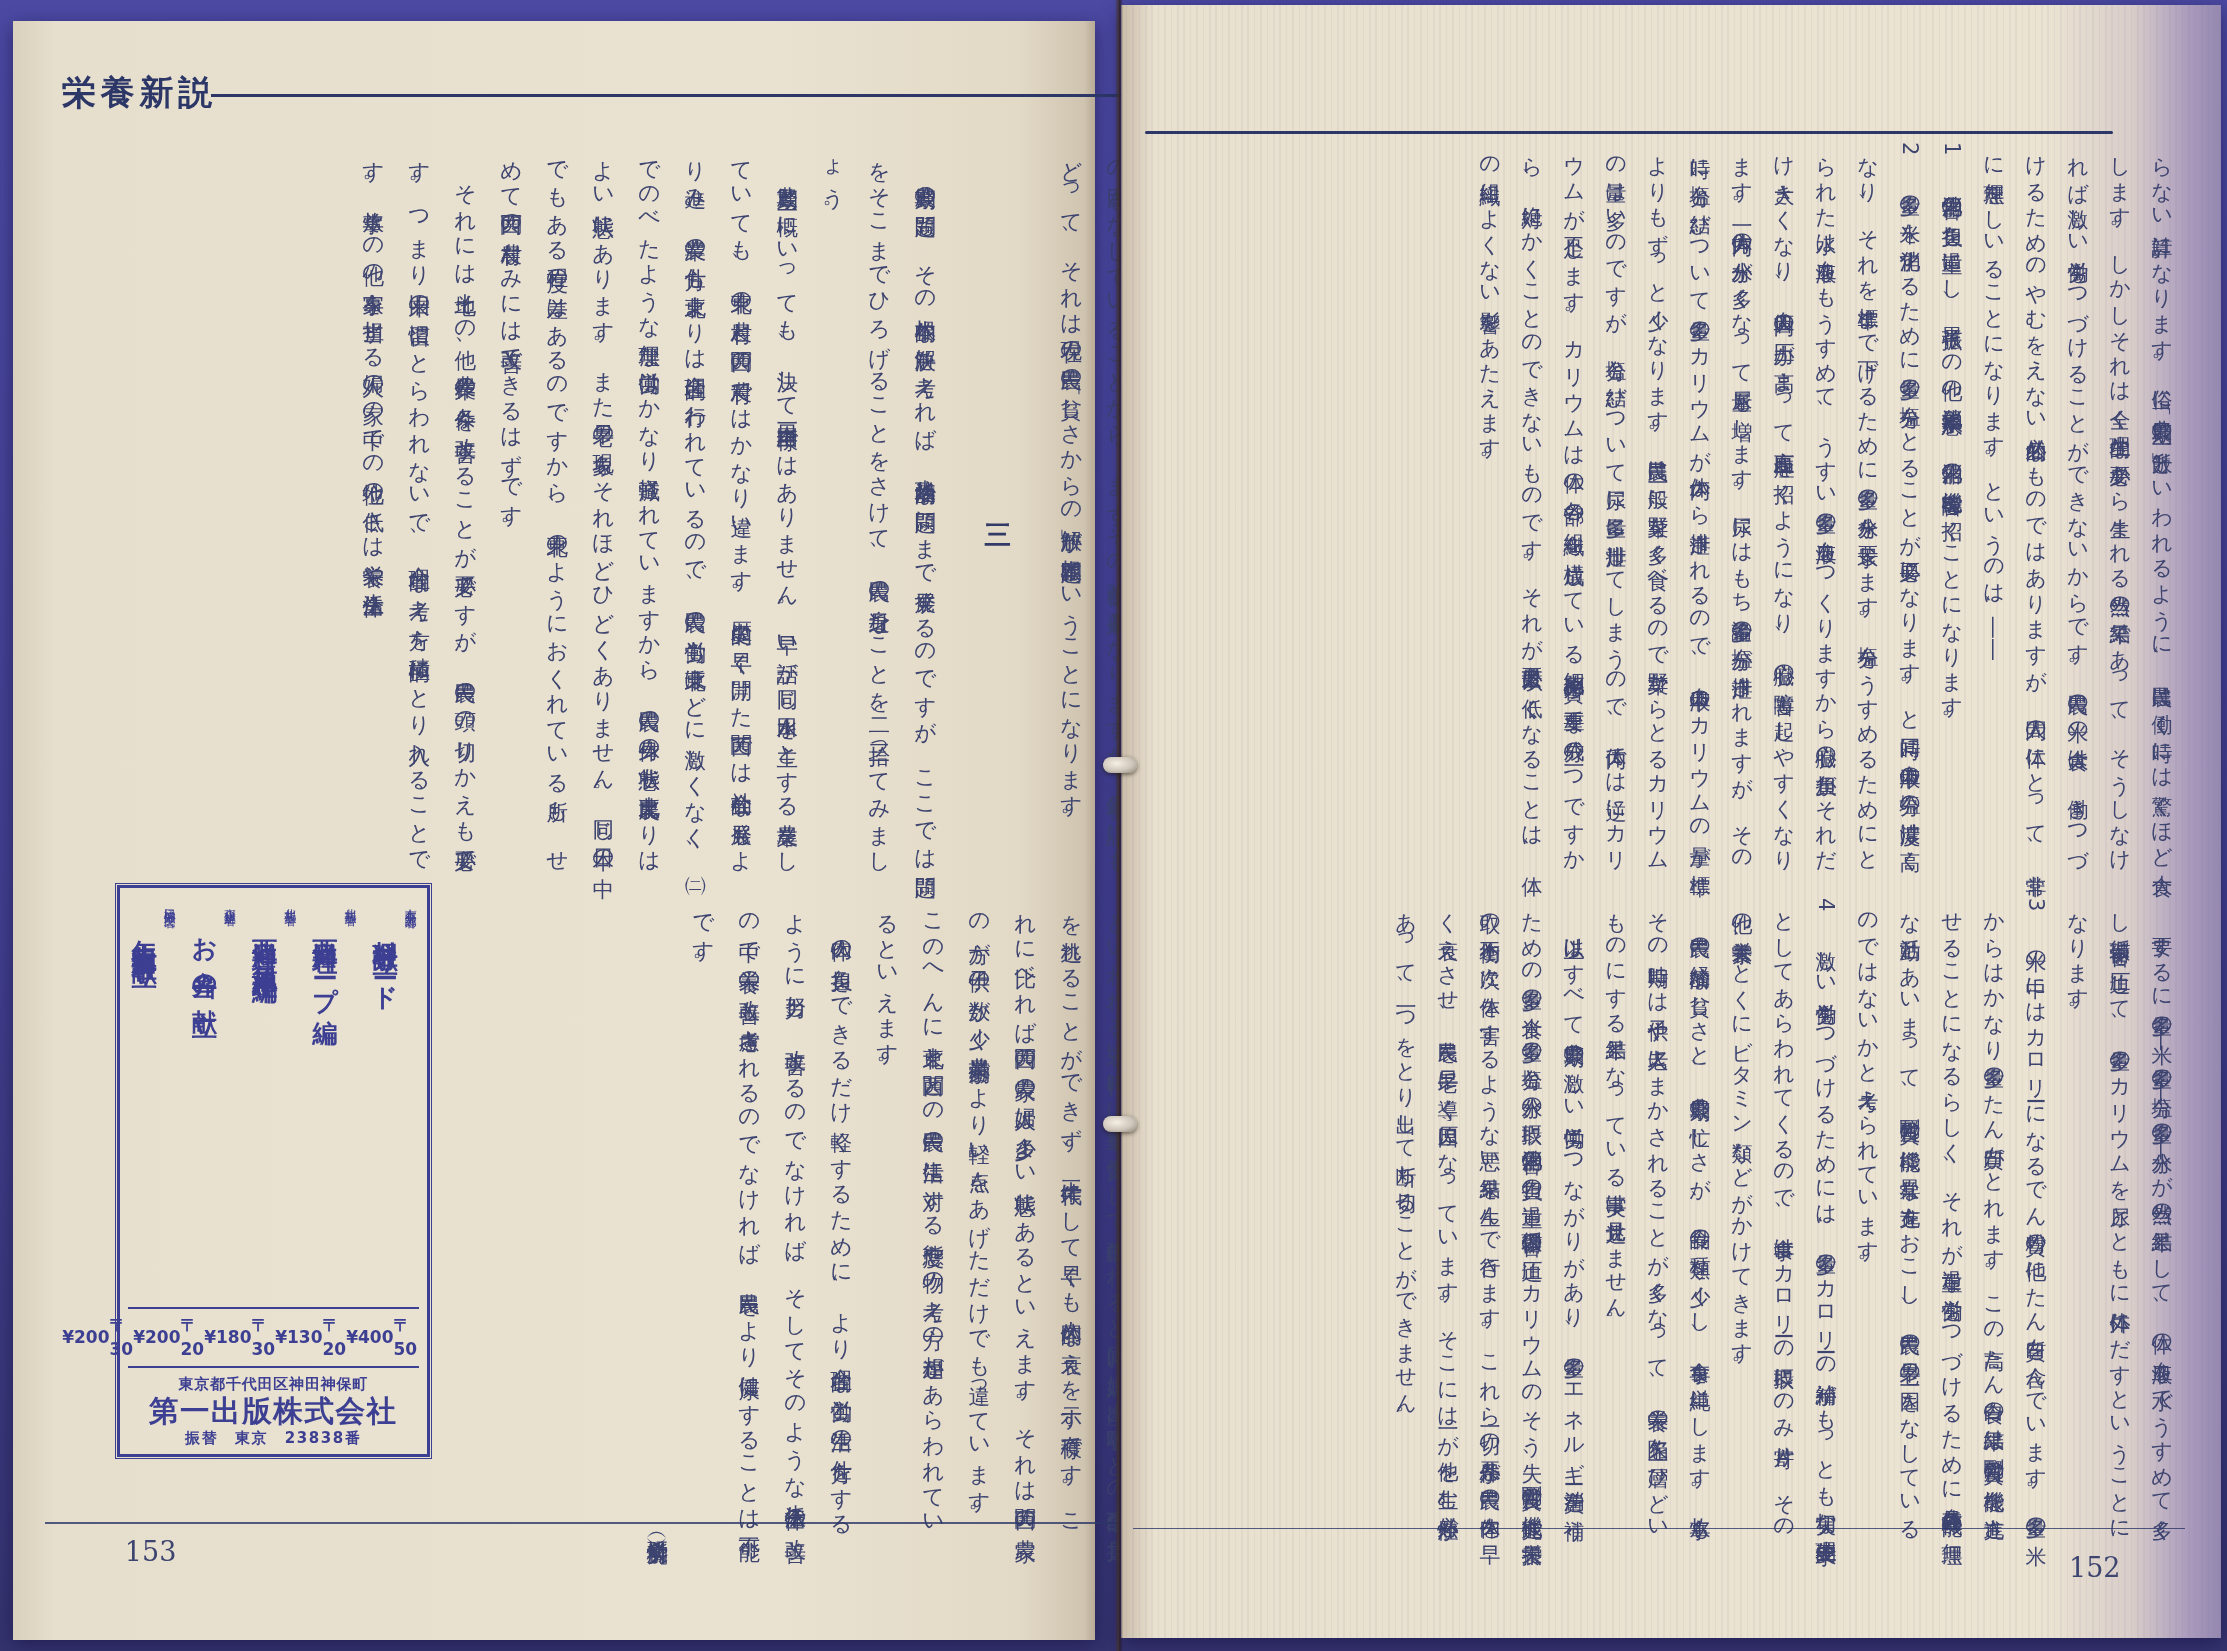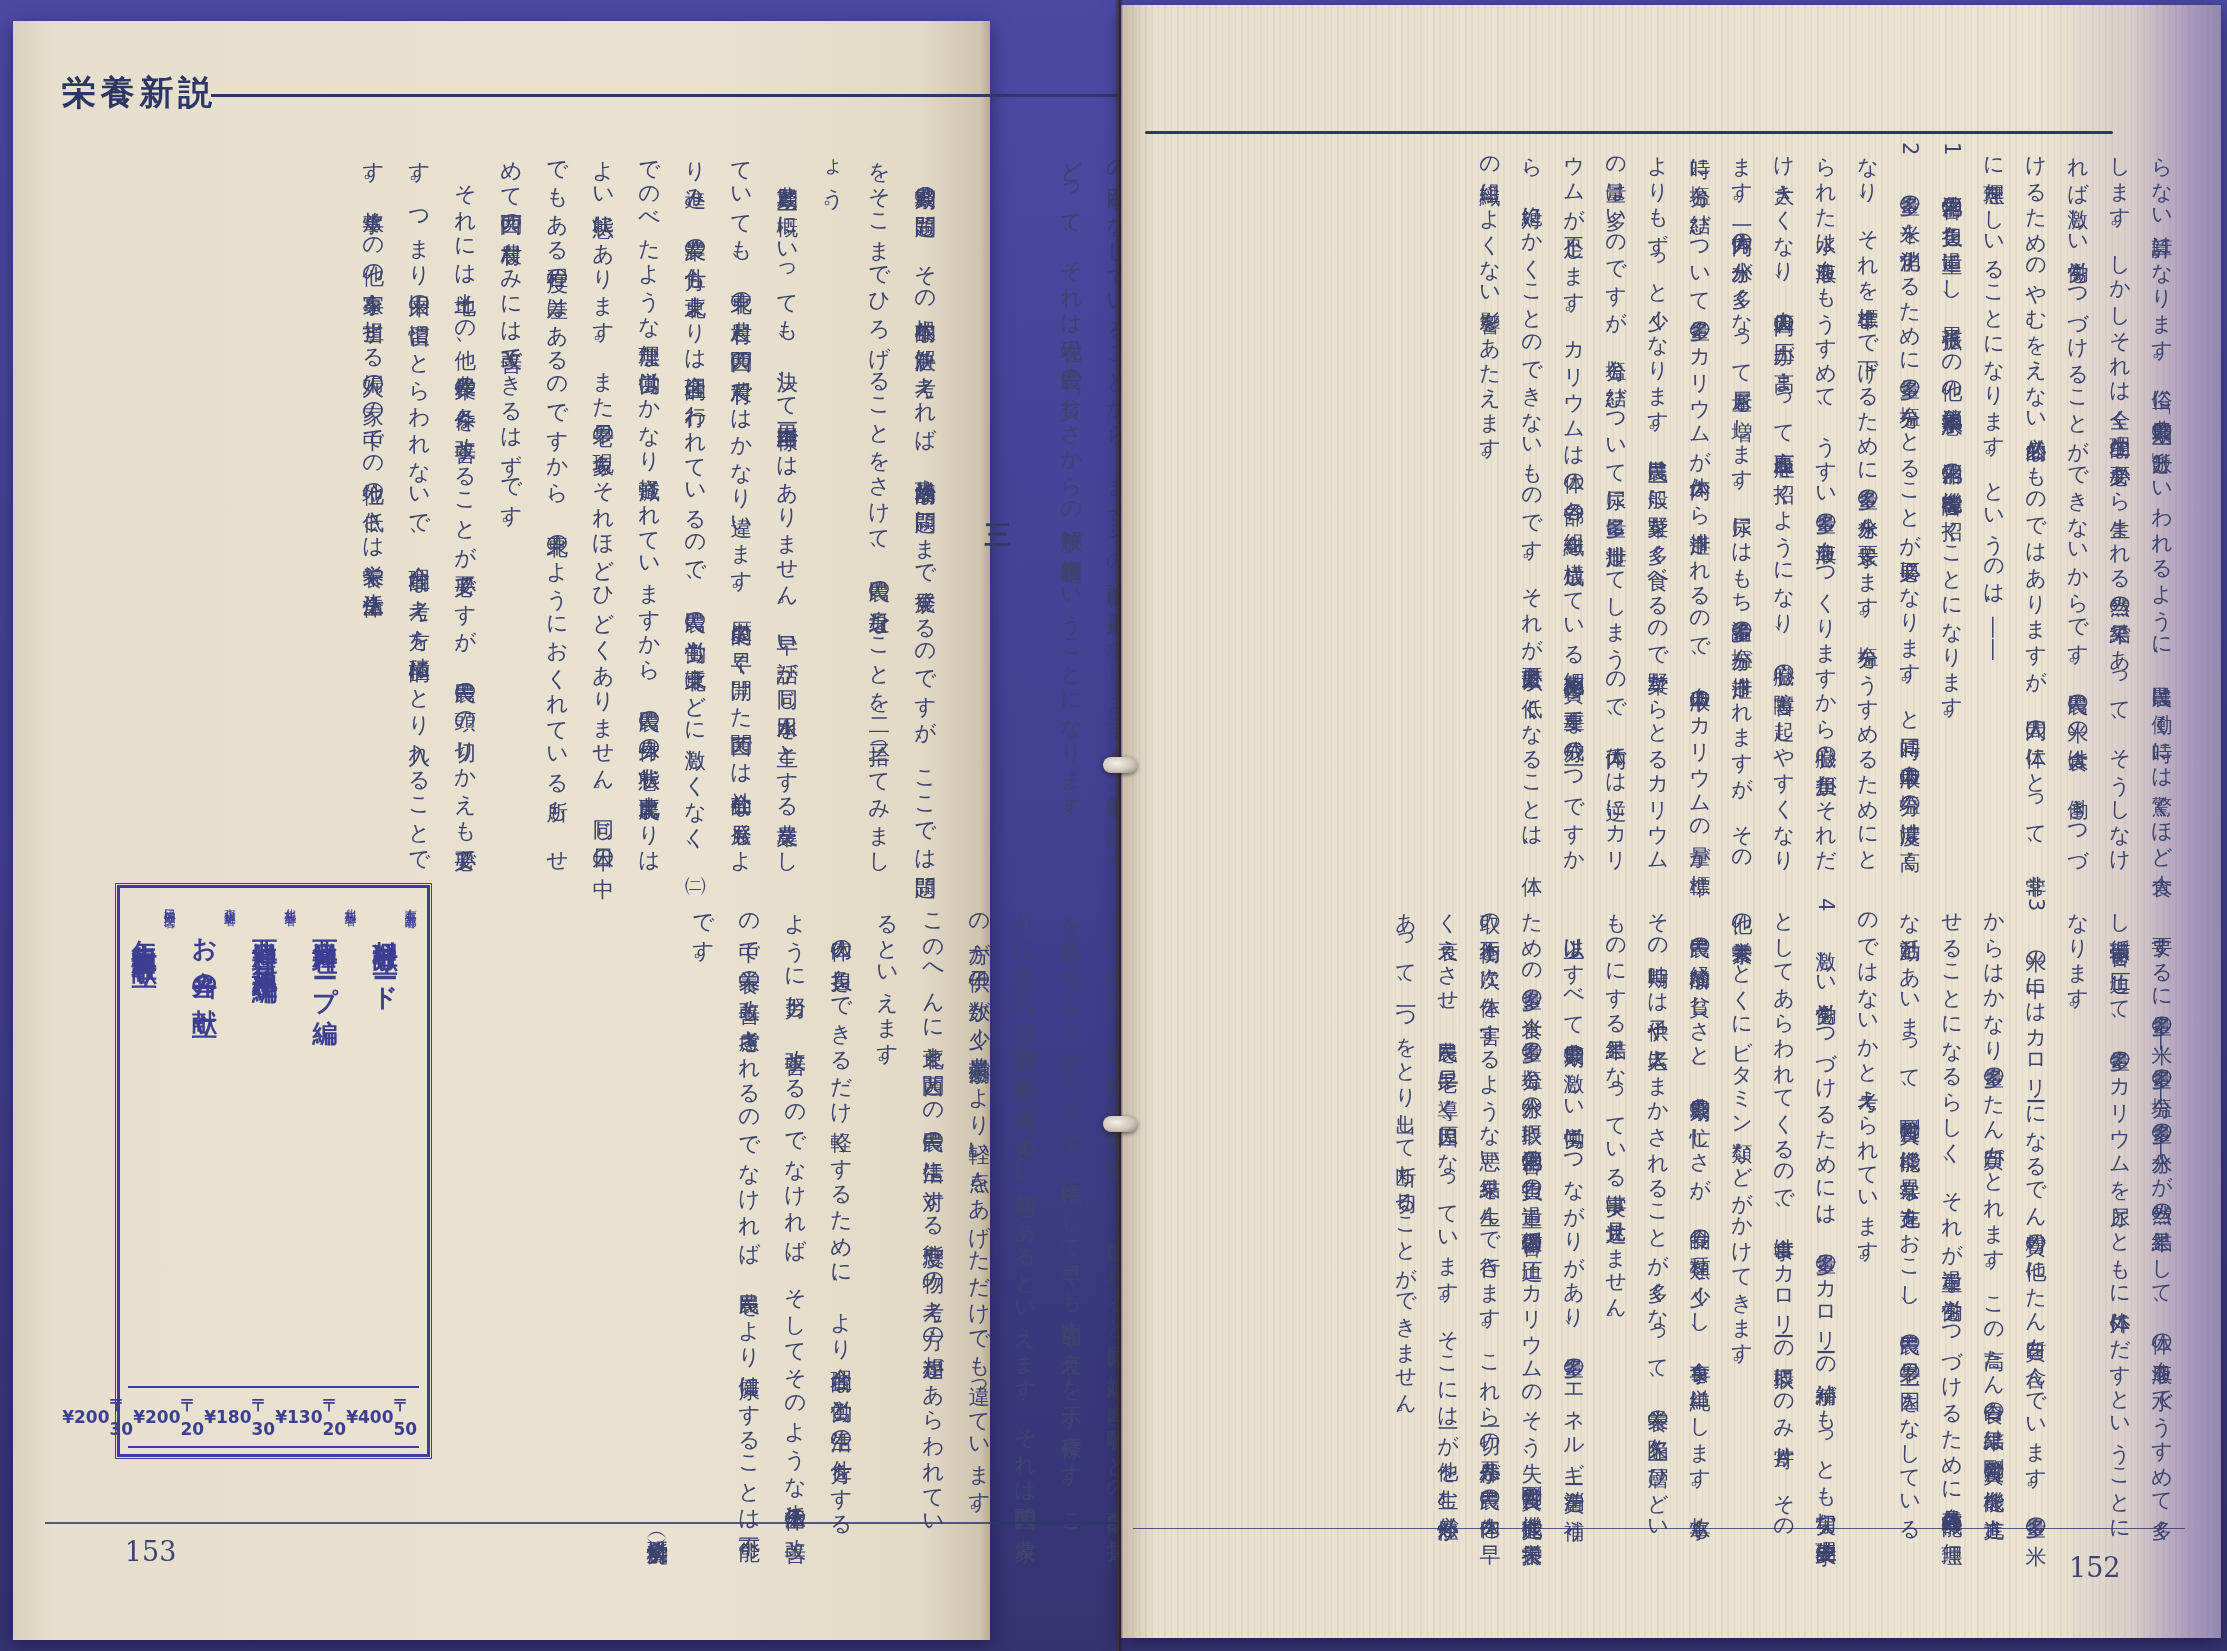--- a/index.html
+++ b/index.html
@@ -3,21 +3,21 @@
 <meta charset="utf-8">
 <style>
   html,body{margin:0;padding:0;}
   body{
     width:2227px;height:1651px;position:relative;overflow:hidden;
     background:linear-gradient(180deg,#4b49a2 0%,#413f8e 55%,#35336f 100%);
     font-family:"DejaVu Sans",sans-serif;
   }
   .page{position:absolute;box-shadow:0 4.8px 17.6px rgba(20,15,60,.55);}
   .page-left{
-    left:12.8px;top:21px;width:977px;height:1619px;
+    left:12.8px;top:21px;width:1082px;height:1619px;
     background:
       linear-gradient(90deg,#d9d0bd 0%,#e7dfcd 4%,#eae2d1 70%,#e2d9c6 93%,#cfc4b0 99%,#b7aa97 100%);
   }
   .page-right{
     left:1121px;top:4.8px;width:1100px;height:1633px;
     background:
       repeating-linear-gradient(90deg,rgba(255,255,255,0) 0 4.8px,rgba(120,100,150,.08) 4.8px 6.4px),
       linear-gradient(90deg,#c9bca9 0%,#e9e1cf 3%,#ece4d2 84%,#d8cdc9 92%,#ab9cbd 97%,#9488b0 100%);
   }
   .gutter{
@@ -136,20 +136,25 @@
         </div>
         <div class="ad-price-cell">
           <span>¥200</span>
           <span>〒20</span>
         </div>
         <div class="ad-price-cell">
           <span>¥200</span>
           <span>〒30</span>
         </div>
       </div>
+      <div class="ad-publisher">
+        <div class="ad-address">東京都千代田区神田神保町</div>
+        <div class="ad-company">第一出版株式会社</div>
+        <div class="ad-transfer">振替　東京　23838番</div>
+      </div>
     </div>
 
     <div class="rule ftr-rule-left"></div>
     <div class="pagenum pn-left">153</div>
   </div>
 
   <div class="page page-right">
     <div class="rule hdr-rule-right"></div>
 
     <div class="vband rt-top">

